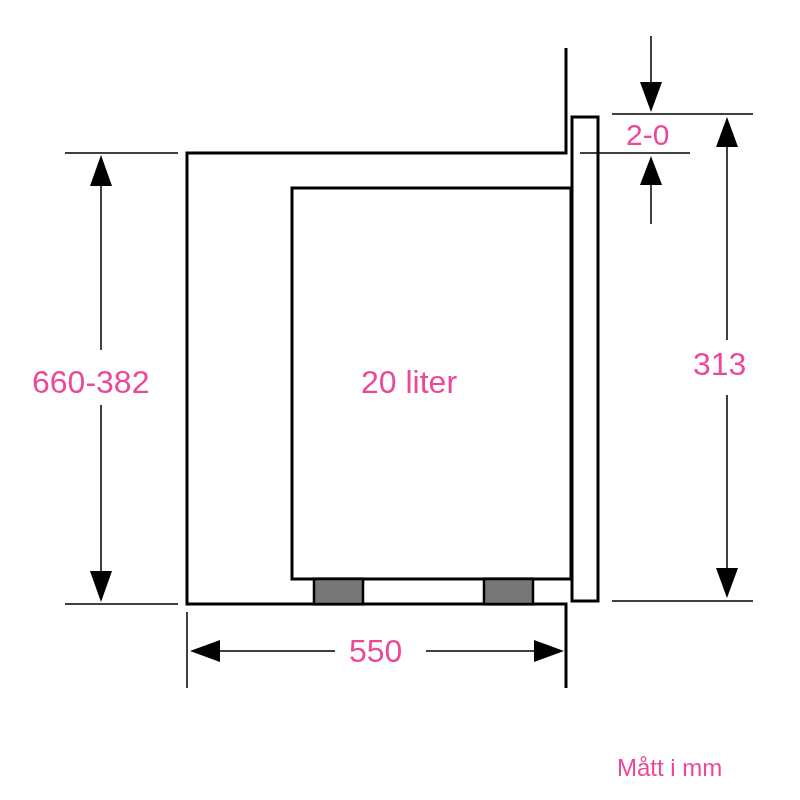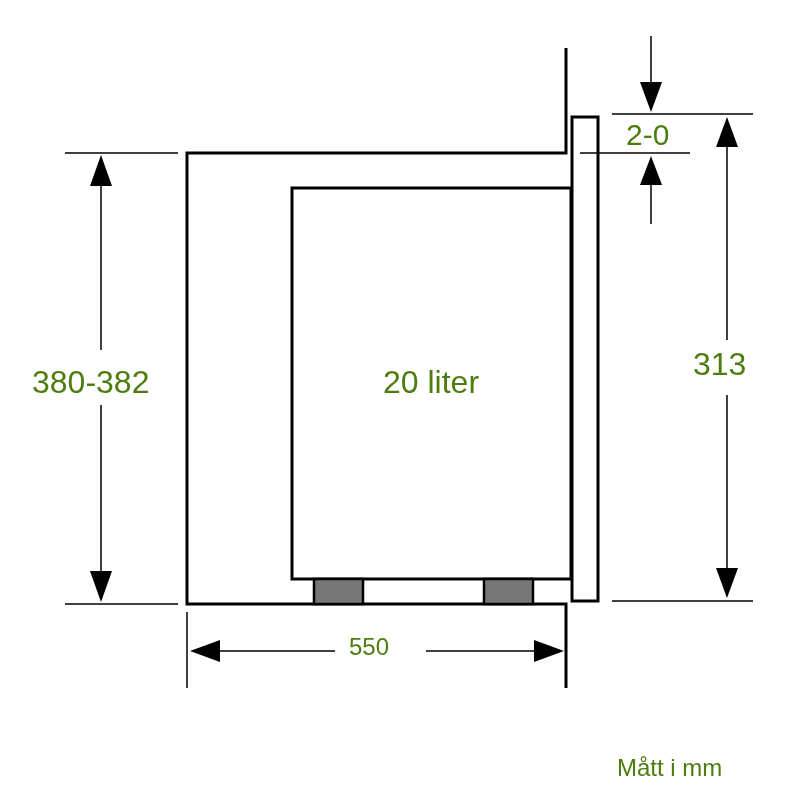--- a/index.html
+++ b/index.html
@@ -1,18 +1,18 @@
 <!DOCTYPE html>
 <html><head>
 <meta charset="utf-8">
 <style>
   html, body { margin:0; padding:0; background:#ffffff; }
   body { width:800px; height:800px; position:relative; overflow:hidden; }
   svg { position:absolute; left:0; top:0; }
-  .lbl { position:absolute; font-family:"Liberation Sans", sans-serif; color:#4d7c0f; white-space:nowrap; line-height:1; }
+  .lbl { position:absolute; font-family:"Liberation Sans", sans-serif; color:#ec4899; white-space:nowrap; line-height:1; }
 </style>
 </head>
 <body>
 
 <svg width="800" height="800" viewBox="0 0 800 800">
 
   <polyline points="566,48 566,153 187,153 187,604 566,604 566,688" fill="none" stroke="#000" stroke-width="3"></polyline>
 
   <rect x="292" y="188" width="279" height="391" fill="#fff" stroke="#000" stroke-width="3"></rect>
 
@@ -49,18 +49,18 @@
 
   <g stroke="#000" stroke-width="1.5">
     <line x1="187" y1="612" x2="187" y2="688"></line>
     <line x1="215" y1="651" x2="335" y2="651"></line>
     <line x1="426" y1="651" x2="538" y2="651"></line>
     <polygon points="190,651 220,640 220,662" fill="#000" stroke="none"></polygon>
     <polygon points="564,651 534,640 534,662" fill="#000" stroke="none"></polygon>
   </g>
 </svg>
 
-<div class="lbl" style="left:383px;top:366px;font-size:32px;">20 liter</div>
-<div class="lbl" style="left:32px;top:366px;font-size:32px;">380-382</div>
+<div class="lbl" style="left:361px;top:366px;font-size:32px;">20 liter</div>
+<div class="lbl" style="left:32px;top:366px;font-size:32px;">660-382</div>
 <div class="lbl" style="left:693px;top:348px;font-size:32px;">313</div>
 <div class="lbl" style="left:626px;top:120px;font-size:30px;">2-0</div>
-<div class="lbl" style="left:349px;top:635px;font-size:24px;">550</div>
+<div class="lbl" style="left:349px;top:635px;font-size:32px;">550</div>
 <div class="lbl" style="left:617px;top:756px;font-size:24px;">Mått i mm</div>
 
 </body></html>

